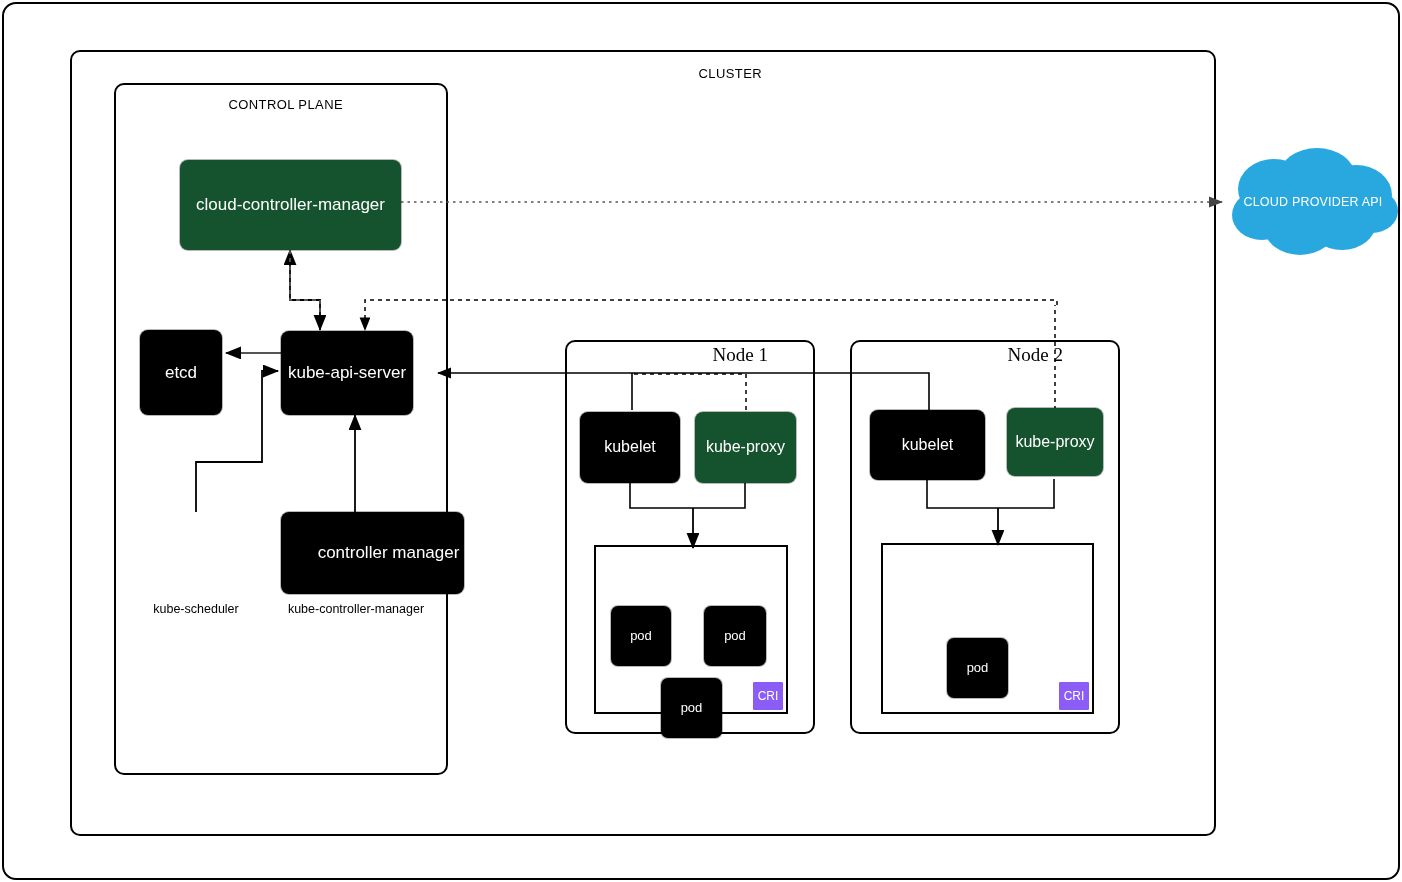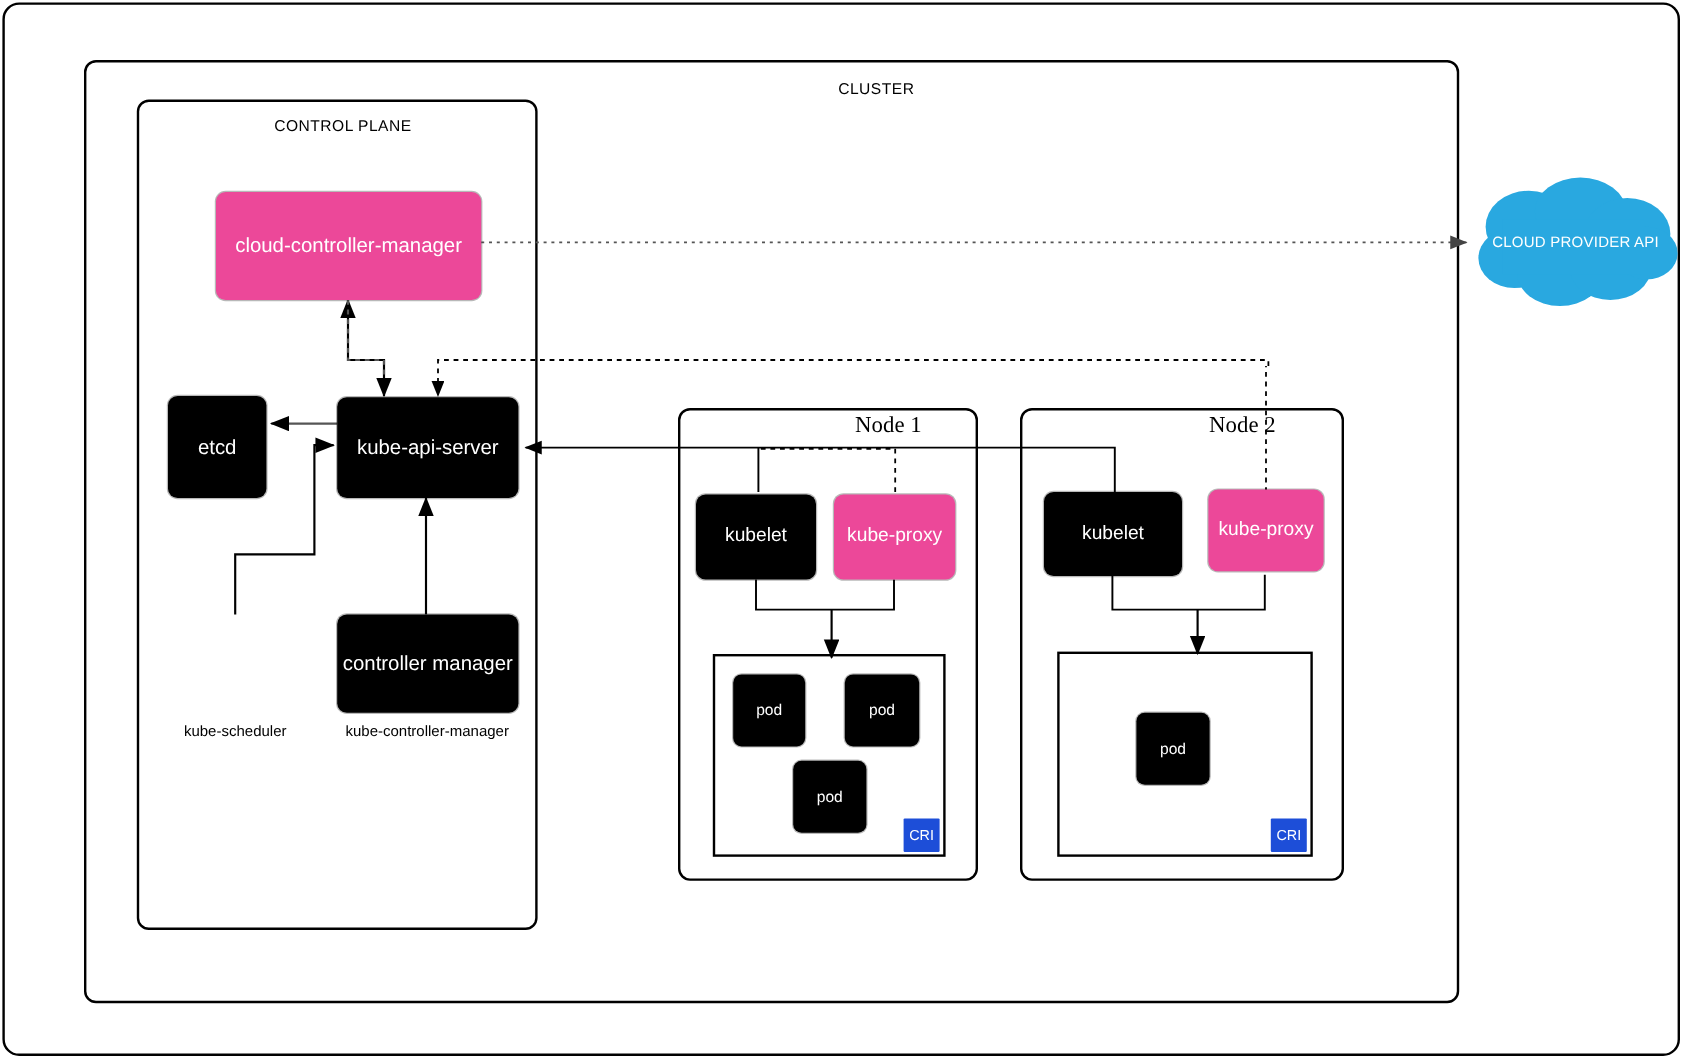--- a/index.html
+++ b/index.html
@@ -16,27 +16,27 @@
   .cnt-label{position:absolute;text-align:right;color:#000000;white-space:nowrap;}
   .lbl-sans{font-family:"Liberation Sans", sans-serif;font-size:13px;letter-spacing:.4px;}
   .lbl-serif{font-family:"Liberation Serif", serif;font-size:19px;}
 
   
   .nbox{position:absolute;display:flex;align-items:center;justify-content:center;
         text-align:center;color:#ffffff;border-radius:8px;
         box-shadow:0 0 0 1px rgba(0,0,0,.28);
         font-family:"Liberation Sans", sans-serif;line-height:1.15;}
   .nbox.dark{background:#000000;}
-  .nbox.light{background:#ec4899;}
-  .nbox.sq{border-radius:7px;}
+  .nbox.light{background:#14532d;}
+  .nbox.sq{border-radius:7px;margin-top:44px;}
 
   .sublabel{position:absolute;text-align:center;color:#000000;
             font-family:"Liberation Sans", sans-serif;font-size:12.5px;white-space:nowrap;}
 
-  .cri-badge{position:absolute;background:#1d4ed8;color:#ffffff;
+  .cri-badge{position:absolute;background:#8b5cf6;color:#ffffff;
              display:flex;align-items:center;justify-content:center;
              font-family:"Liberation Sans", sans-serif;font-size:12px;border-radius:1px;}
 
   
   #wires{position:absolute;left:0;top:0;width:1402px;height:882px;pointer-events:none;}
 
   
   #cloud{position:absolute;}
   #cloud-text{position:absolute;color:#ffffff;font-family:"Liberation Sans", sans-serif;
               font-size:12.5px;white-space:nowrap;text-align:center;letter-spacing:.2px;}
@@ -97,27 +97,27 @@
   </svg>
 
   <div class="nbox light" style="left:180px;top:160px;width:221px;height:90px;font-size:17px;">
     <span>cloud-controller-manager</span>
   </div>
 
   <div class="nbox dark" style="left:140px;top:330px;width:82px;height:85px;font-size:17px;">
     <span>etcd</span>
   </div>
 
-  <div class="nbox dark" style="left:281px;top:331px;width:151px;height:84px;font-size:17px;">
+  <div class="nbox dark" style="left:281px;top:331px;width:132px;height:84px;font-size:17px;">
     <span>kube-api-server</span>
   </div>
 
   <div class="sublabel" style="left:116px;top:602px;width:160px;">kube-scheduler</div>
 
-  <div class="nbox dark" style="left:281px;top:512px;width:151px;height:82px;font-size:17px;">
+  <div class="nbox dark" style="left:281px;top:512px;width:151px;height:82px;font-size:17px;padding-left:32px;">
     <span>controller manager</span>
   </div>
   <div class="sublabel" style="left:276px;top:602px;width:160px;">kube-controller-manager</div>
 
   <div class="nbox dark" style="left:580px;top:412px;width:100px;height:71px;font-size:16px;">
     <span>kubelet</span>
   </div>
   <div class="nbox light" style="left:695px;top:412px;width:101px;height:71px;font-size:16px;">
     <span>kube-proxy</span>
   </div>

